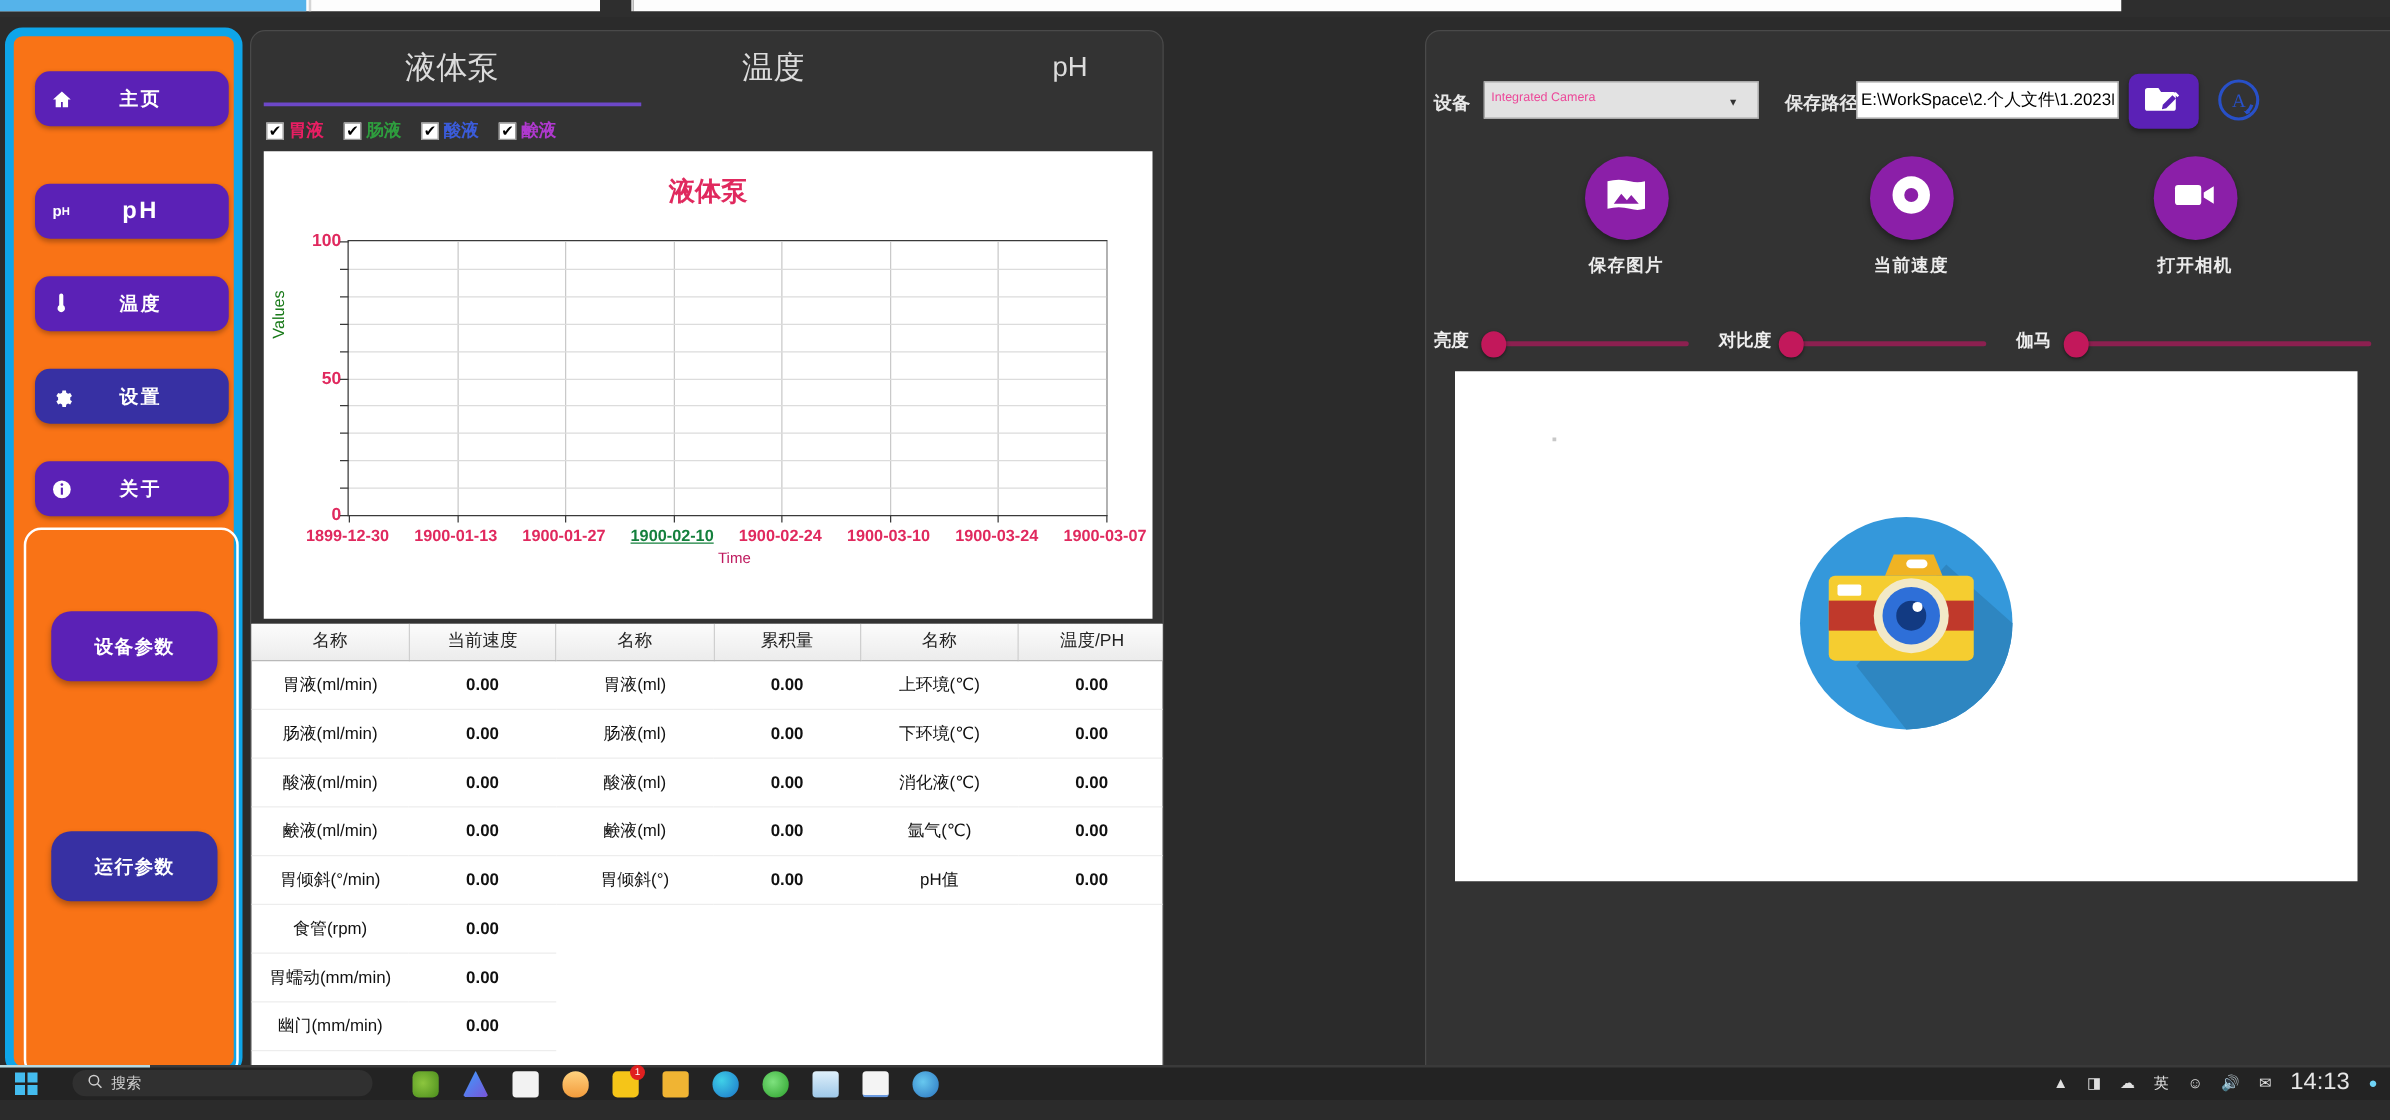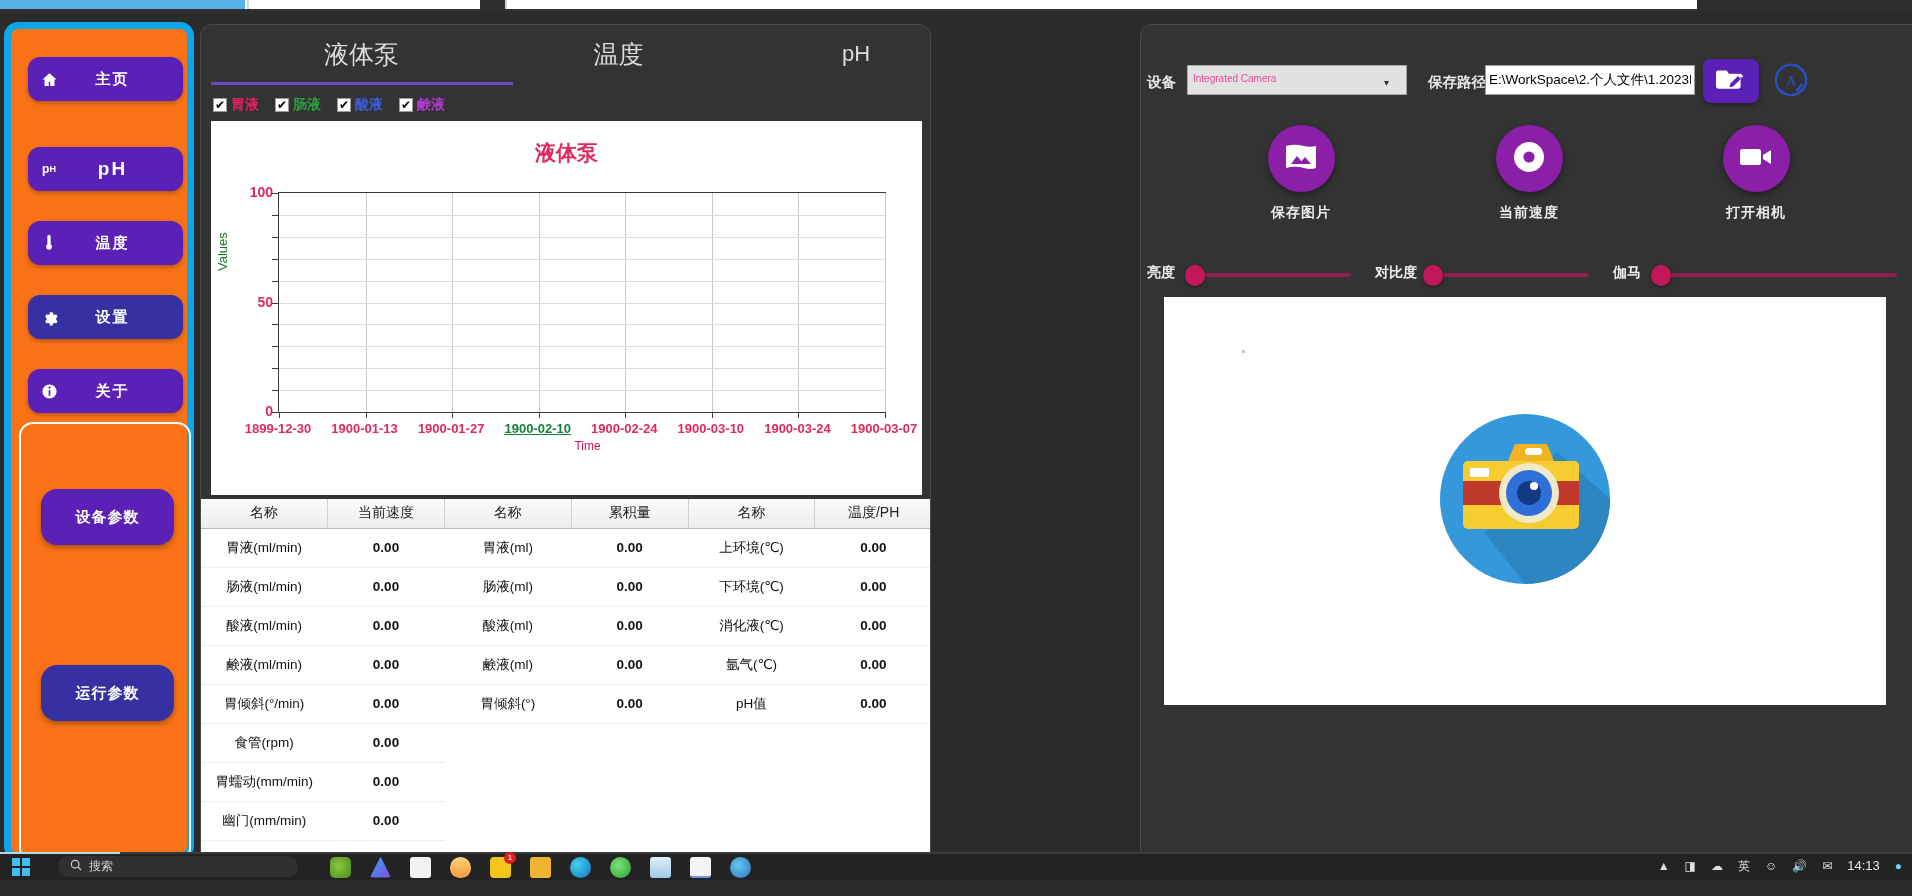--- a/index.html
+++ b/index.html
@@ -183,21 +183,21 @@
   #tb-start { width:18px; height:18px; display:grid; grid-template-columns:1fr 1fr; gap:2px; }
   #tb-start i { background:#44bdf0; display:block; }
   #tb-search {
     position:absolute; left:58px; top:4px; width:240px; height:21px;
     background:#303030; border-radius:11px; display:flex; align-items:center; gap:7px; padding-left:12px;
     color:#cfcfcf; font-size:12px; cursor:pointer;
   }
   .tb-app { width:21px; height:21px; border-radius:4px; position:relative; }
   #tb-apps { position:absolute; left:330px; top:3px; height:24px; display:flex; align-items:center; gap:19px; }
   #tb-right { position:absolute; right:10px; top:0; height:28px; display:flex; align-items:center; gap:15px; color:#e6e6e6; font-size:11px; }
-  #tb-clock { font-size:13px; line-height:1.05; text-align:right; }
+  #tb-clock { font-size:19px; line-height:1.05; text-align:right; }
   .tb-sysicon { font-size:12px; color:#e0e0e0; }
 </style>
 </head>
 <body>
 
 <div id="os-top">
   <div class="tabstrip">
     <div class="tab-active"></div>
     <div class="tab-div1"></div>
   </div>

